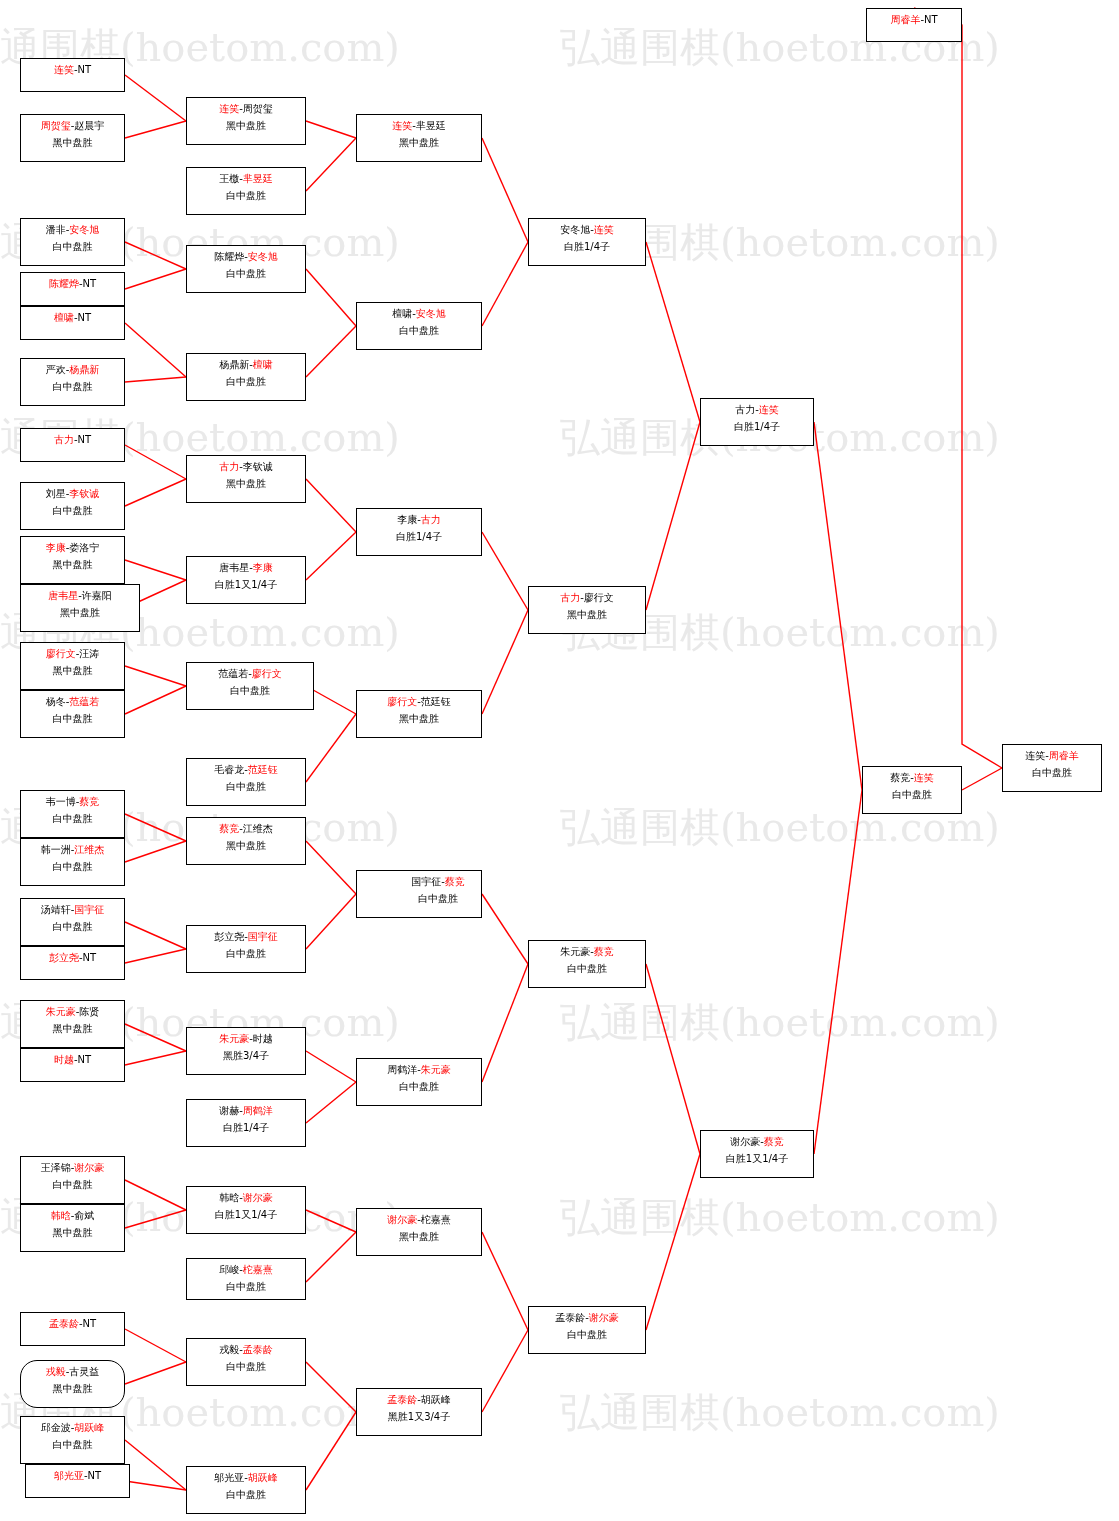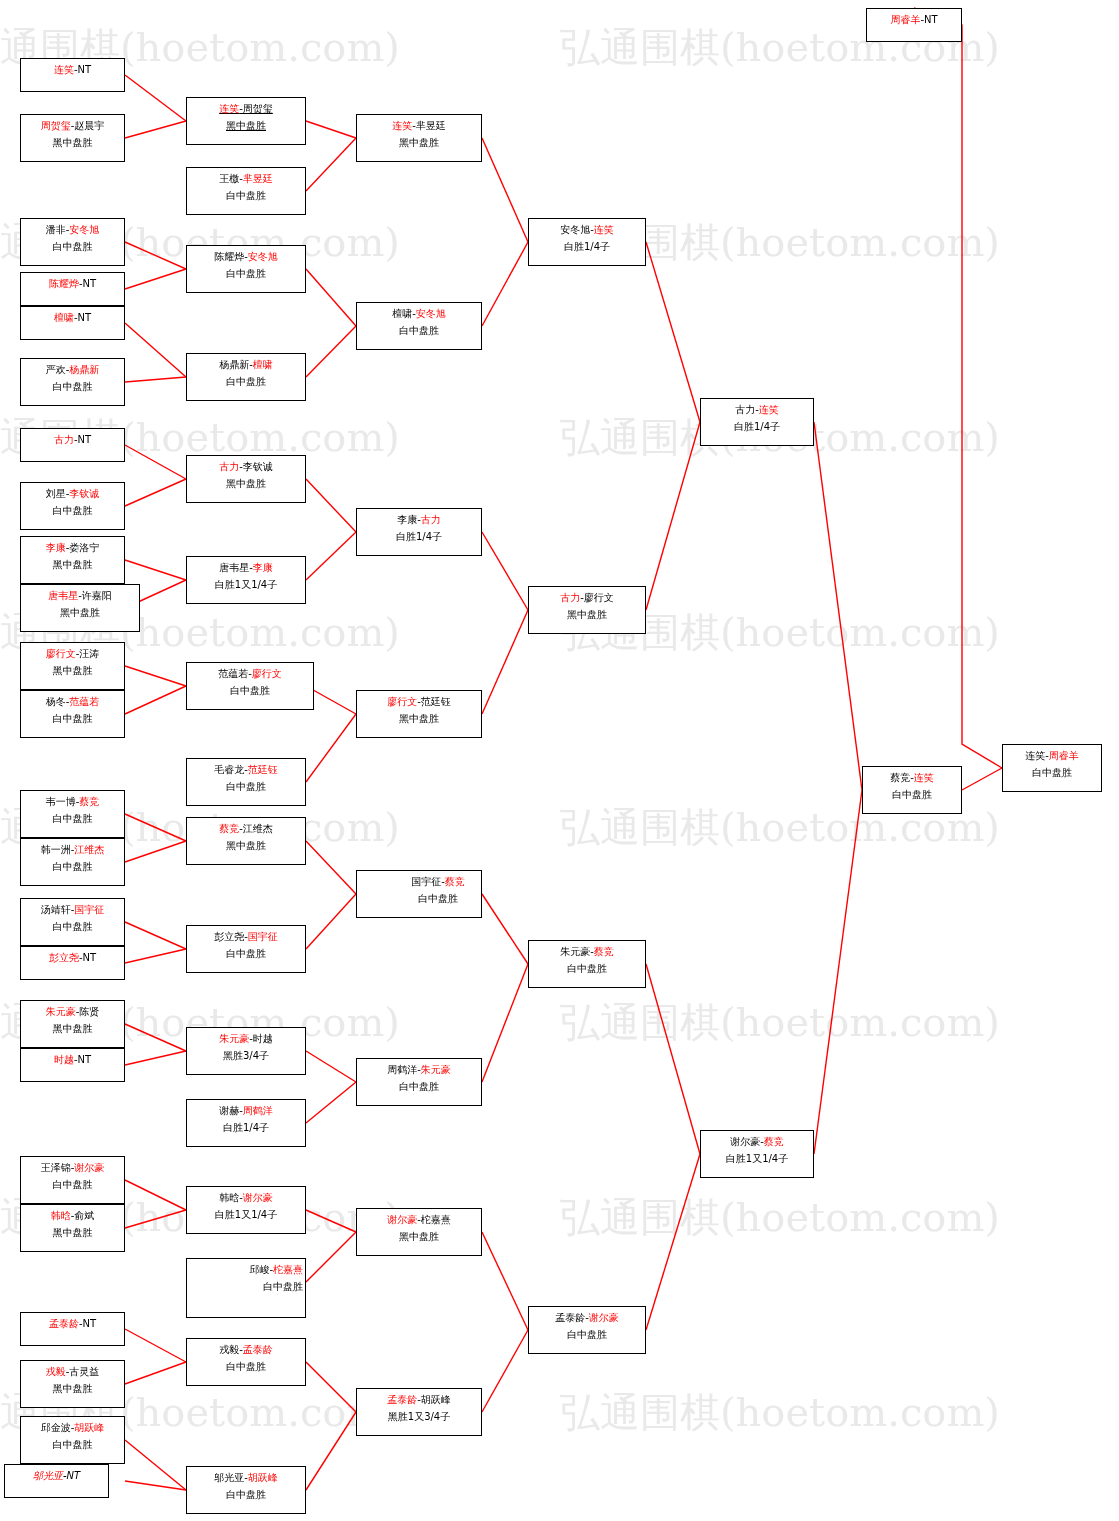--- a/index.html
+++ b/index.html
@@ -191,32 +191,32 @@
       <span class="l1"><span class="k">王泽锦-</span><span class="r">谢尔豪</span></span>
       <span class="l2"><span class="k">白中盘胜</span></span>
     </div>
     <div class="node" style="left: 20px; top: 1204px; width: 105px; height: 48px;">
       <span class="l1"><span class="r">韩晗</span><span class="k">-俞斌</span></span>
       <span class="l2"><span class="k">黑中盘胜</span></span>
     </div>
     <div class="node" style="left: 20px; top: 1312px; width: 105px; height: 34px;">
       <span class="l1"><span class="r">孟泰龄</span><span class="k">-NT</span></span>
     </div>
-    <div class="node" style="left: 20px; top: 1360px; width: 105px; height: 48px;">
+    <div class="node" style="left: 20px; top: 1360px; width: 105px; height: 48px; border-radius: 17px;">
       <span class="l1"><span class="r">戎毅</span><span class="k">-古灵益</span></span>
       <span class="l2"><span class="k">黑中盘胜</span></span>
     </div>
     <div class="node" style="left: 20px; top: 1416px; width: 105px; height: 48px;">
       <span class="l1"><span class="k">邱金波-</span><span class="r">胡跃峰</span></span>
       <span class="l2"><span class="k">白中盘胜</span></span>
     </div>
-    <div class="node" style="left: 4px; top: 1464px; width: 105px; height: 34px; font-style: italic;">
+    <div class="node" style="left: 25px; top: 1464px; width: 105px; height: 34px;">
       <span class="l1"><span class="r">邬光亚</span><span class="k">-NT</span></span>
     </div>
-    <div class="node" style="left: 186px; top: 97px; width: 120px; height: 48px; text-decoration: underline;">
+    <div class="node" style="left: 186px; top: 97px; width: 120px; height: 48px;">
       <span class="l1"><span class="r">连笑</span><span class="k">-周贺玺</span></span>
       <span class="l2"><span class="k">黑中盘胜</span></span>
     </div>
     <div class="node" style="left: 186px; top: 167px; width: 120px; height: 48px;">
       <span class="l1"><span class="k">王檄-</span><span class="r">芈昱廷</span></span>
       <span class="l2"><span class="k">白中盘胜</span></span>
     </div>
     <div class="node" style="left: 186px; top: 245px; width: 120px; height: 48px;">
       <span class="l1"><span class="k">陈耀烨-</span><span class="r">安冬旭</span></span>
       <span class="l2"><span class="k">白中盘胜</span></span>
@@ -254,21 +254,21 @@
       <span class="l2"><span class="k">黑胜3/4子</span></span>
     </div>
     <div class="node" style="left: 186px; top: 1099px; width: 120px; height: 48px;">
       <span class="l1"><span class="k">谢赫-</span><span class="r">周鹤洋</span></span>
       <span class="l2"><span class="k">白胜1/4子</span></span>
     </div>
     <div class="node" style="left: 186px; top: 1186px; width: 120px; height: 48px;">
       <span class="l1"><span class="k">韩晗-</span><span class="r">谢尔豪</span></span>
       <span class="l2"><span class="k">白胜1又1/4子</span></span>
     </div>
-    <div class="node" style="left: 186px; top: 1258px; width: 120px; height: 60px; text-align: right;">
+    <div class="node" style="left: 186px; top: 1258px; width: 120px; height: 42px;">
       <span class="l1"><span class="k">邱峻-</span><span class="r">柁嘉熹</span></span>
       <span class="l2"><span class="k">白中盘胜</span></span>
     </div>
     <div class="node" style="left: 186px; top: 1338px; width: 120px; height: 48px;">
       <span class="l1"><span class="k">戎毅-</span><span class="r">孟泰龄</span></span>
       <span class="l2"><span class="k">白中盘胜</span></span>
     </div>
     <div class="node" style="left: 186px; top: 1466px; width: 120px; height: 48px;">
       <span class="l1"><span class="k">邬光亚-</span><span class="r">胡跃峰</span></span>
       <span class="l2"><span class="k">白中盘胜</span></span>

